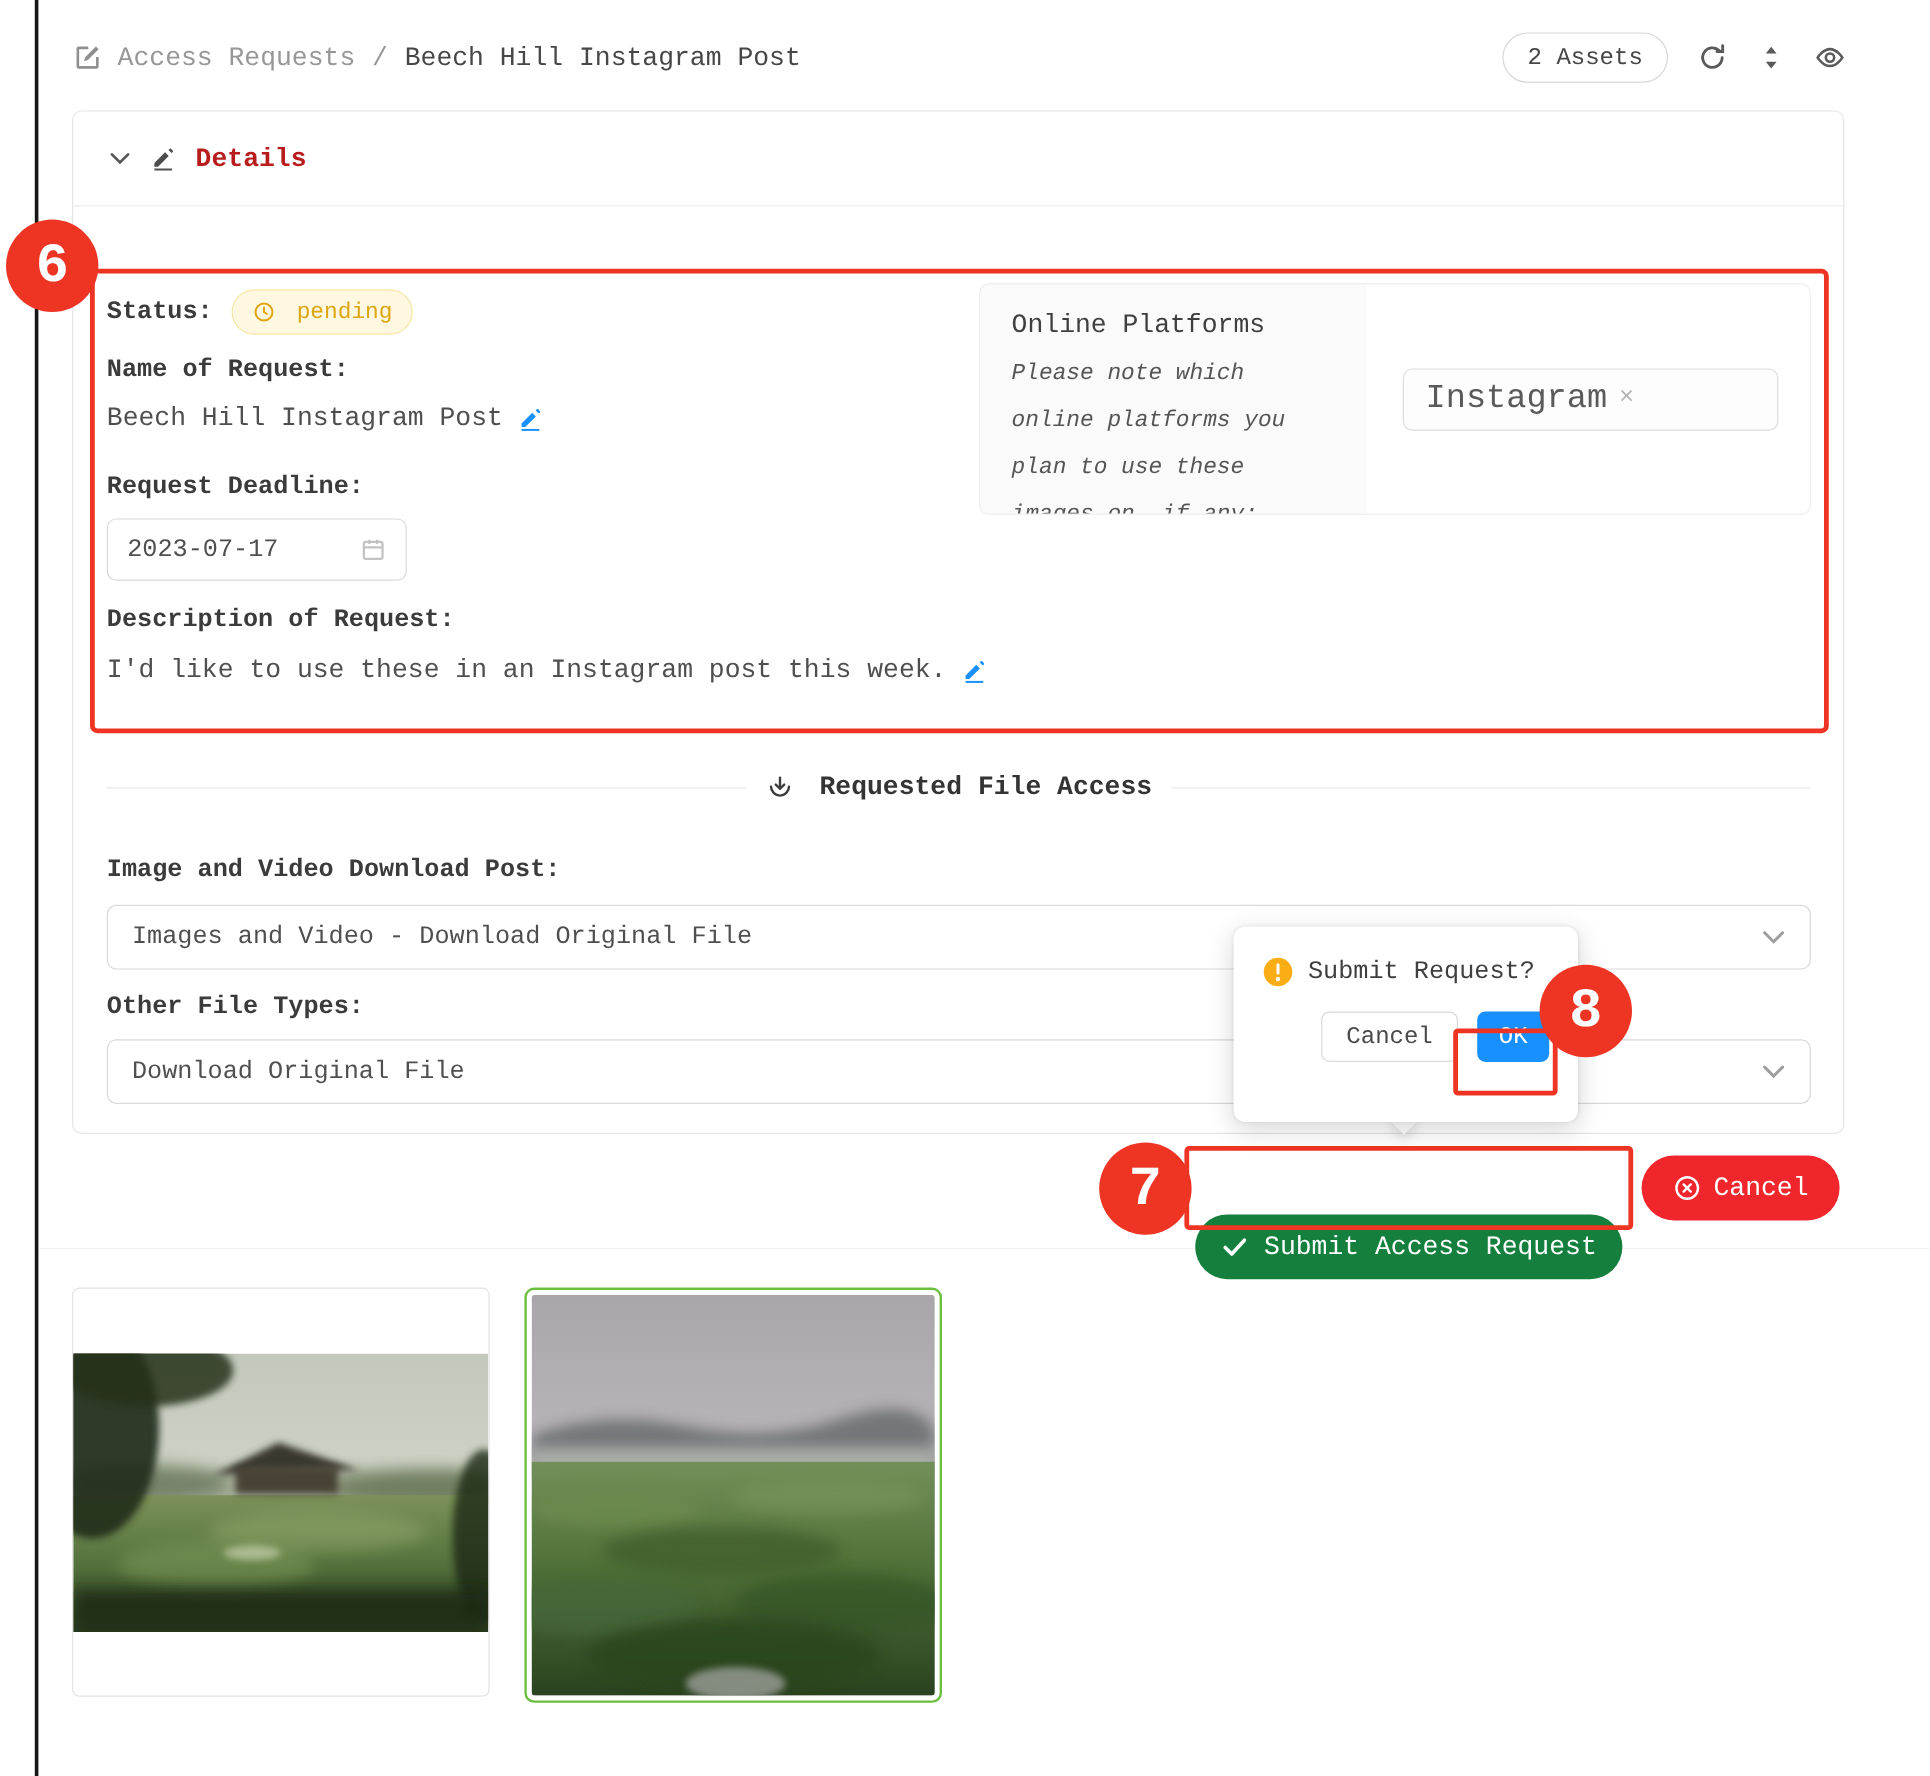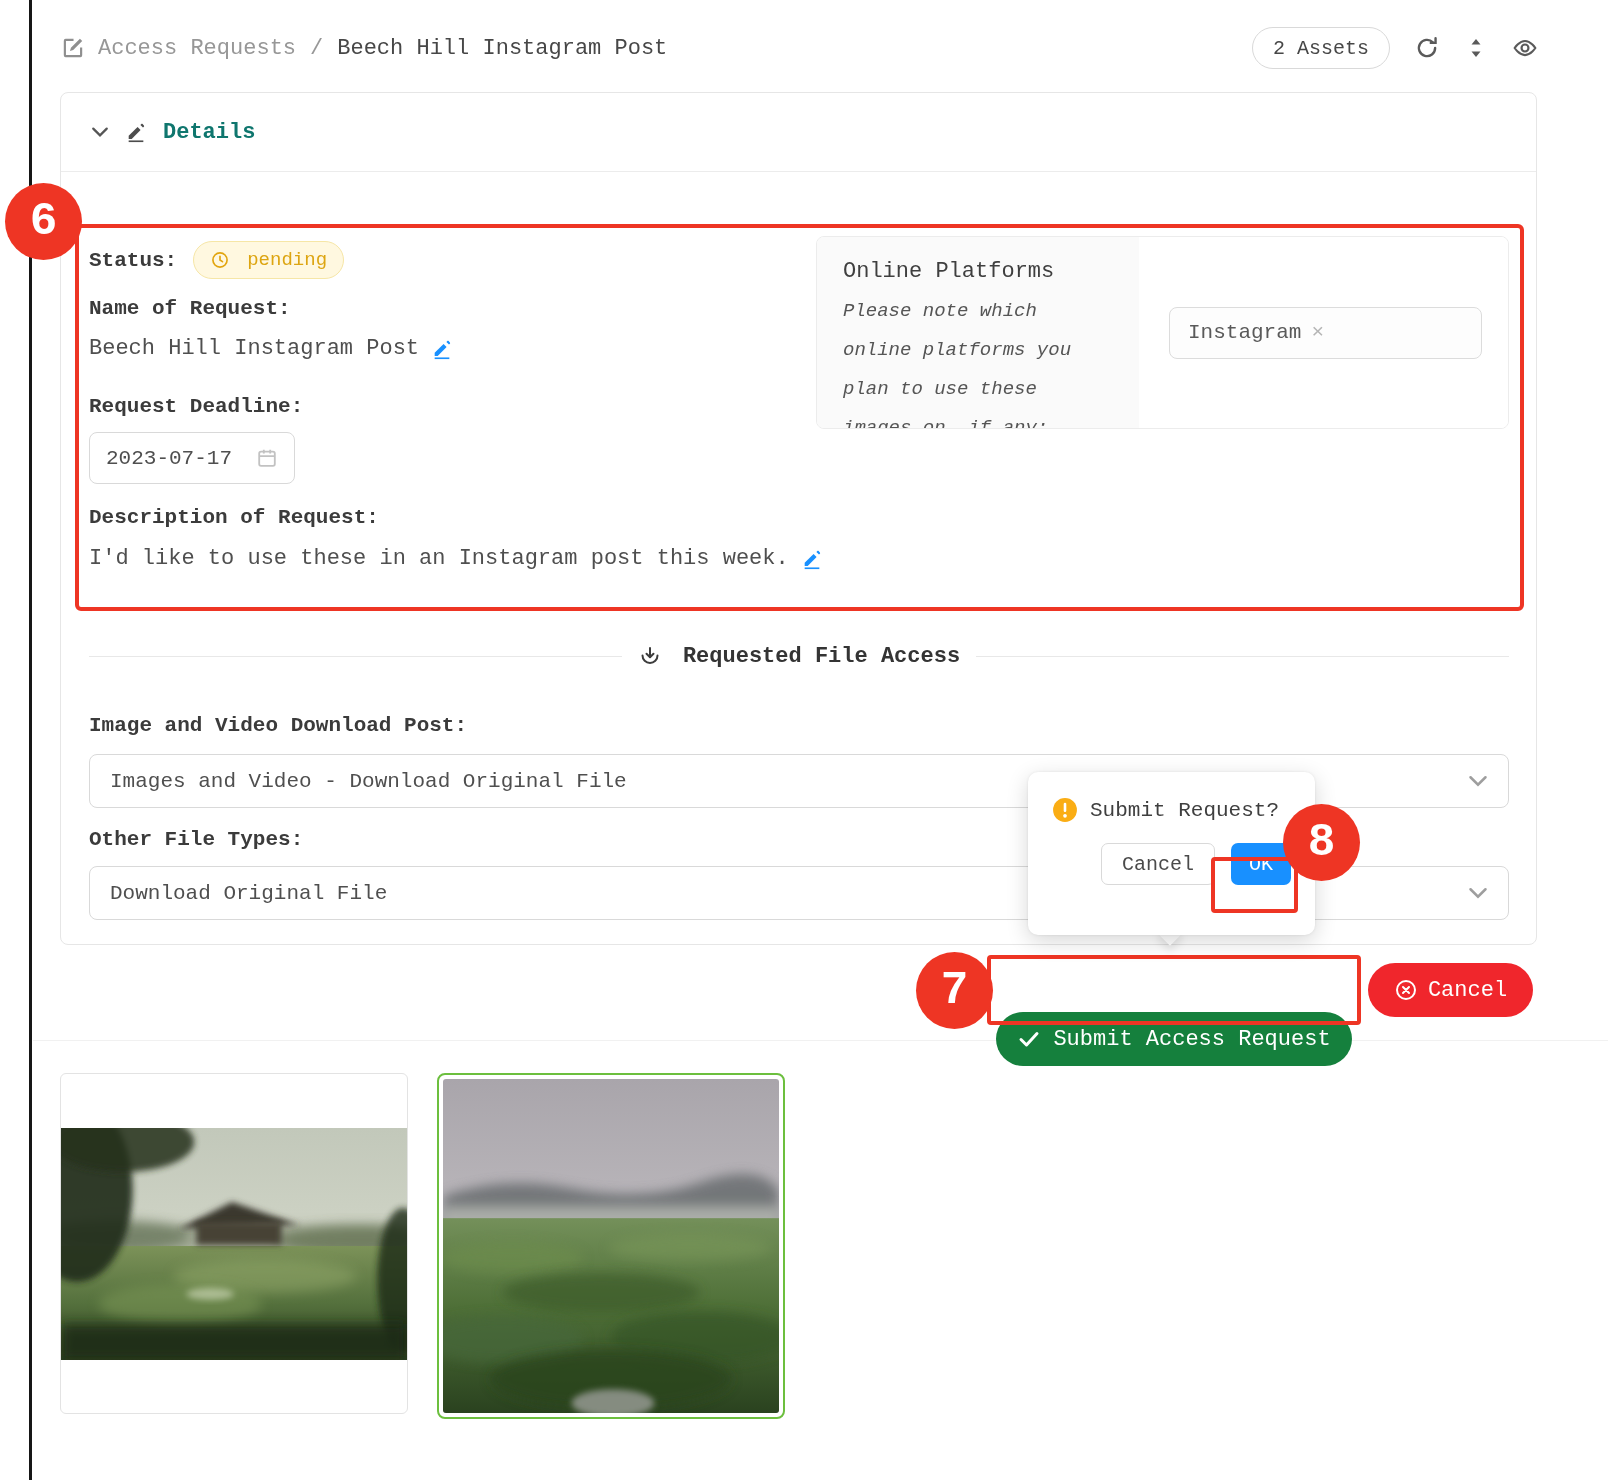--- a/index.html
+++ b/index.html
@@ -18,48 +18,48 @@
   .topbar{position:absolute;left:60px;top:26px;width:1478px;height:44px;display:flex;align-items:center;gap:12px;}
   .crumb-section{font-size:22px;color:#979797;cursor:pointer;}
   .crumb-sep{font-size:22px;color:#979797;margin:0 2px;}
   .crumb-current{font-size:22px;color:#474747;}
   .topbar-right{margin-left:auto;display:flex;align-items:center;gap:24px;}
   .assets-pill{font-family:inherit;font-size:20px;color:#474747;background:#fff;border:1.5px solid #d9d9d9;border-radius:21px;height:42px;padding:0 20px;display:flex;align-items:center;cursor:pointer;}
 
   
   .card{position:absolute;left:60px;top:92px;width:1477px;height:853px;border:1.5px solid #e6e6e6;border-radius:8px;background:#fff;}
   .card-header{position:absolute;left:0;top:0;width:100%;height:79px;display:flex;align-items:center;gap:16px;padding:0 30px;border-bottom:1.5px solid #ececec;cursor:pointer;}
-  .card-header .title{font-size:22px;font-weight:700;color:#0f766e;}
+  .card-header .title{font-size:22px;font-weight:700;color:#b91c1c;}
 
   .label{position:absolute;font-size:21px;font-weight:700;color:#3b3b3b;}
   .lab-name{left:28px;top:204px;}
   .lab-deadline{left:28px;top:302px;}
   .lab-desc{left:28px;top:413px;}
   .lab-size{left:28px;top:621px;}
   .lab-other{left:28px;top:735px;}
 
   .status-row{position:absolute;left:28px;top:148px;display:flex;align-items:center;gap:16px;}
   .status-label{font-size:21px;font-weight:700;color:#3b3b3b;}
   .badge{display:flex;align-items:center;gap:17px;background:#fff8e0;border:1.5px solid #f6e6a6;border-radius:19px;height:38px;padding:0 16px;font-size:19px;color:#dda511;}
 
   .value-row{position:absolute;display:flex;align-items:center;gap:12px;font-size:22px;color:#4f4f4f;}
   .val-name{left:28px;top:243px;}
   .val-desc{left:28px;top:453px;}
   .pen-blue{cursor:pointer;}
 
-  .date-input{position:absolute;left:28px;top:339px;width:206px;height:52px;border:1.5px solid #d9d9d9;border-radius:8px;display:flex;align-items:center;padding:0 16px;font-size:21px;color:#4f4f4f;cursor:pointer;background:#fff;}
+  .date-input{position:absolute;left:28px;top:339px;width:250px;height:52px;border:1.5px solid #d9d9d9;border-radius:8px;display:flex;align-items:center;padding:0 16px;font-size:21px;color:#4f4f4f;cursor:pointer;background:#fff;}
   .date-input .cal{margin-left:auto;}
 
   .platforms{position:absolute;left:755px;top:143px;width:693px;height:193px;border:1.5px solid #ececec;border-radius:8px;display:flex;overflow:hidden;background:#fff;}
   .platforms-left{width:322px;background:#fafafa;padding:22px 26px;}
   .platforms-title{font-size:22px;color:#3f3f3f;margin-bottom:8px;}
   .platforms-note{font-size:19px;font-style:italic;color:#555;line-height:2.05;}
   .platforms-right{flex:1;display:flex;align-items:center;padding-left:30px;background:#fff;}
   .tag-field{width:313px;height:52px;border:1.5px solid #dcdcdc;border-radius:8px;display:flex;align-items:center;padding:0 18px;gap:10px;background:#fdfdfd;}
-  .tag-text{font-size:21px;color:#5a5a5a;}
+  .tag-text{font-size:28px;color:#5a5a5a;}
   .tag-x{font-size:21px;color:#b5b5b5;cursor:pointer;line-height:1;}
 
   .section-divider{position:absolute;left:28px;top:551px;width:1420px;display:flex;align-items:center;gap:16px;}
   .section-divider .line{flex:1;height:1.5px;background:#e8e8e8;}
   .sd-title{font-size:22px;font-weight:700;color:#343434;display:flex;align-items:center;gap:21px;}
 
   .select{position:absolute;left:28px;width:1420px;height:54px;border:1.5px solid #d9d9d9;border-radius:8px;display:flex;align-items:center;padding:0 20px;font-size:21px;color:#4f4f4f;cursor:pointer;background:#fff;}
   .select .chev{margin-left:auto;}
   .sel1{top:661px;}
   .sel2{top:773px;}

